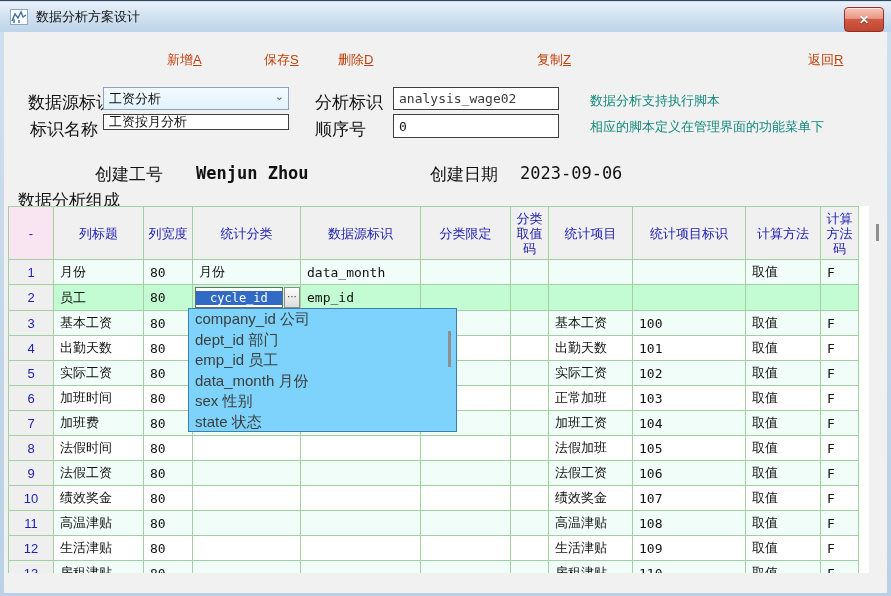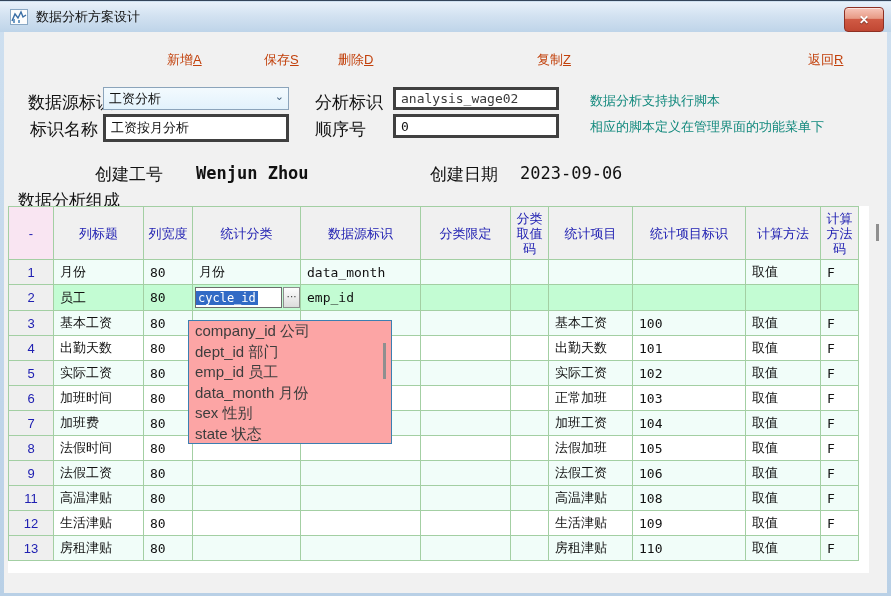--- a/index.html
+++ b/index.html
@@ -40,21 +40,21 @@
   }
   .tb-btn{
     position:absolute;top:19px;height:18px;
     font-size:13px;color:#c2410c;cursor:pointer;white-space:nowrap;
     background:none;border:none;padding:0;
     font-family:"Liberation Sans",sans-serif;
   }
   .tb-btn u{text-decoration:underline;}
   .lbl{position:absolute;font-size:17px;color:#111;white-space:nowrap;}
   .field{
-    position:absolute;background:#fff;border:3px solid #404040;
+    position:absolute;background:#fff;border:1px solid #404040;
     box-sizing:border-box;font-size:13px;color:#111;
     display:flex;align-items:center;padding-left:5px;
   }
   .combo{
     background:linear-gradient(180deg,#f3fafe 0%,#e2f2fc 100%);
     border:1px solid #8ba4bb;justify-content:space-between;padding-right:4px;
   }
   .combo .chev{color:#46647f;font-size:11px;line-height:10px;margin-top:-5px;}
   .mono{font-family:"DejaVu Sans Mono",monospace;}
   .hint{position:absolute;font-size:13px;color:#12897d;white-space:nowrap;}
@@ -78,34 +78,34 @@
   tr.odd td.datacell{background:#f1fdf9;}
   tr.even td.datacell{background:#ffffff;}
   tr.selected td.datacell{background:#c3fcd3;}
   td.editcell{padding:0 !important;}
   .edit-wrap{display:flex;align-items:center;height:25px;padding-left:2px;}
   .edit-box{
     width:88px;height:21px;background:#fff;border:1px solid #6b6b6b;
     box-sizing:border-box;display:flex;align-items:center;
   }
   .edit-box span{
-    background:#316ac5;color:#fff;font-size:12px;padding:0 2px;
+    background:#316ac5;color:#fff;font-size:12px;padding:0 14px;
     font-family:"DejaVu Sans Mono",monospace;
   }
   .browse-btn{
     width:17px;height:21px;margin-left:1px;
     background:linear-gradient(180deg,#fdfdfd,#dcdcdc);
     border:1px solid #8d8d8d;box-sizing:border-box;
     font-size:10px;line-height:17px;text-align:center;color:#222;cursor:pointer;
   }
   
   .dropdown{
-    position:absolute;left:184px;top:276px;width:204px;height:124px;
-    background:#fca5a5;border:1px solid #3c7fb1;box-sizing:border-box;
-    z-index:30;overflow:hidden;margin-top:12px;
+    position:absolute;left:184px;top:276px;width:269px;height:124px;
+    background:#7dd3fc;border:1px solid #3c7fb1;box-sizing:border-box;
+    z-index:30;overflow:hidden;
   }
   .dropdown .item{
     height:20.5px;line-height:20.5px;padding-left:6px;
     font-size:15px;color:#3d3d3d;cursor:pointer;
     font-family:"Liberation Sans",sans-serif;white-space:nowrap;
   }
   .dd-scroll{
     position:absolute;right:5px;top:22px;width:3px;height:36px;background:#8f8f8f;
   }
   .pane-scroll{
@@ -142,21 +142,21 @@
       <span>工资分析</span>
       <span class="chev">⌄</span>
     </div>
     <span class="lbl" style="left:311px;top:59px;">分析标识</span>
     <div class="field mono" style="left:389px;top:55px;width:166px;height:23px;color:#3a3a3a;">
       <span>analysis_wage02</span>
     </div>
     <span class="hint" style="left:586px;top:60px;">数据分析支持执行脚本</span>
 
     <span class="lbl" style="left:26px;top:86px;">标识名称</span>
-    <div class="field" style="left:99px;top:82px;width:186px;height:28px;">
+    <div class="field" style="left:99px;top:82px;width:186px;height:16px;">
       <span>工资按月分析</span>
     </div>
     <span class="lbl" style="left:311px;top:86px;">顺序号</span>
     <div class="field mono" style="left:389px;top:82px;width:166px;height:24px;">
       <span>0</span>
     </div>
     <span class="hint" style="left:586px;top:86px;">相应的脚本定义在管理界面的功能菜单下</span>
 
     <span class="lbl" style="left:91px;top:131px;">创建工号</span>
     <span class="lbl mono" style="left:192px;top:131px;font-weight:bold;">Wenjun Zhou</span>
@@ -313,20 +313,33 @@
               <td class="datacell mono">80</td>
               <td class="datacell"></td>
               <td class="datacell"></td>
               <td class="datacell"></td>
               <td class="datacell"></td>
               <td class="datacell">法假工资</td>
               <td class="datacell mono">106</td>
               <td class="datacell">取值</td>
               <td class="datacell mono">F</td>
             </tr>
+            <tr class="even">
+              <td class="numcell">10</td>
+              <td class="datacell">绩效奖金</td>
+              <td class="datacell mono">80</td>
+              <td class="datacell"></td>
+              <td class="datacell"></td>
+              <td class="datacell"></td>
+              <td class="datacell"></td>
+              <td class="datacell">绩效奖金</td>
+              <td class="datacell mono">107</td>
+              <td class="datacell">取值</td>
+              <td class="datacell mono">F</td>
+            </tr>
             <tr class="odd">
               <td class="numcell">11</td>
               <td class="datacell">高温津贴</td>
               <td class="datacell mono">80</td>
               <td class="datacell"></td>
               <td class="datacell"></td>
               <td class="datacell"></td>
               <td class="datacell"></td>
               <td class="datacell">高温津贴</td>
               <td class="datacell mono">108</td>

